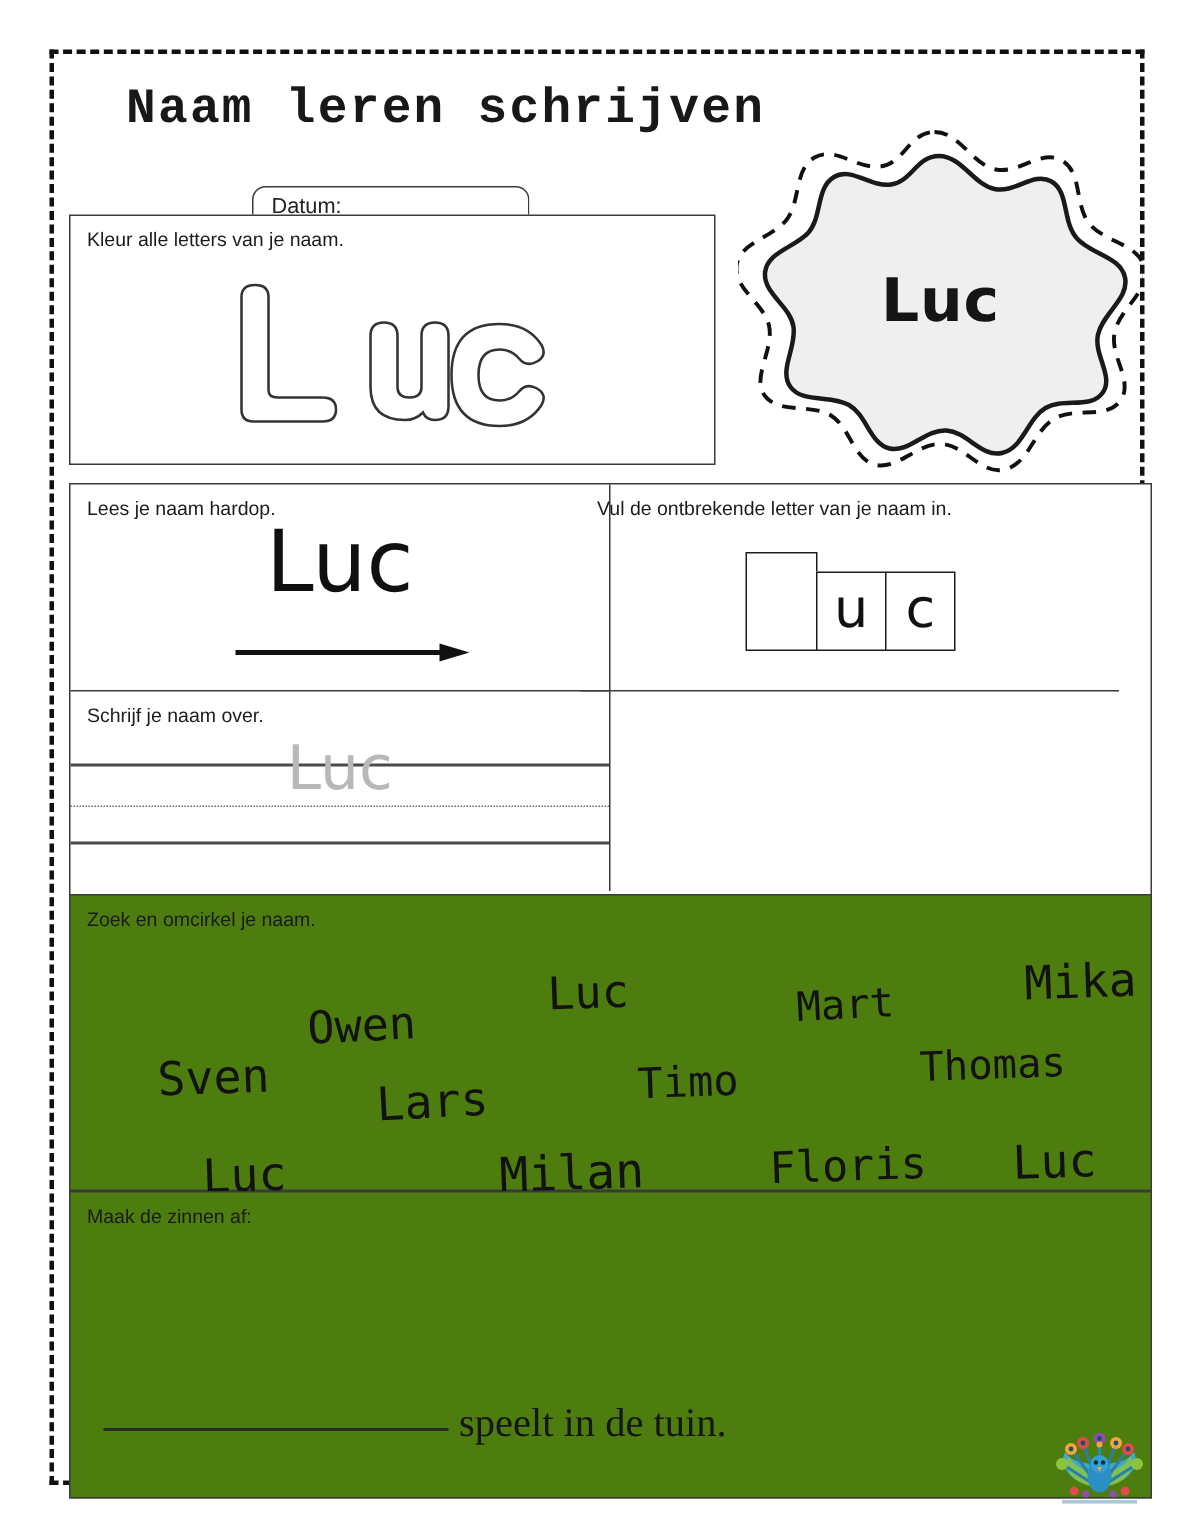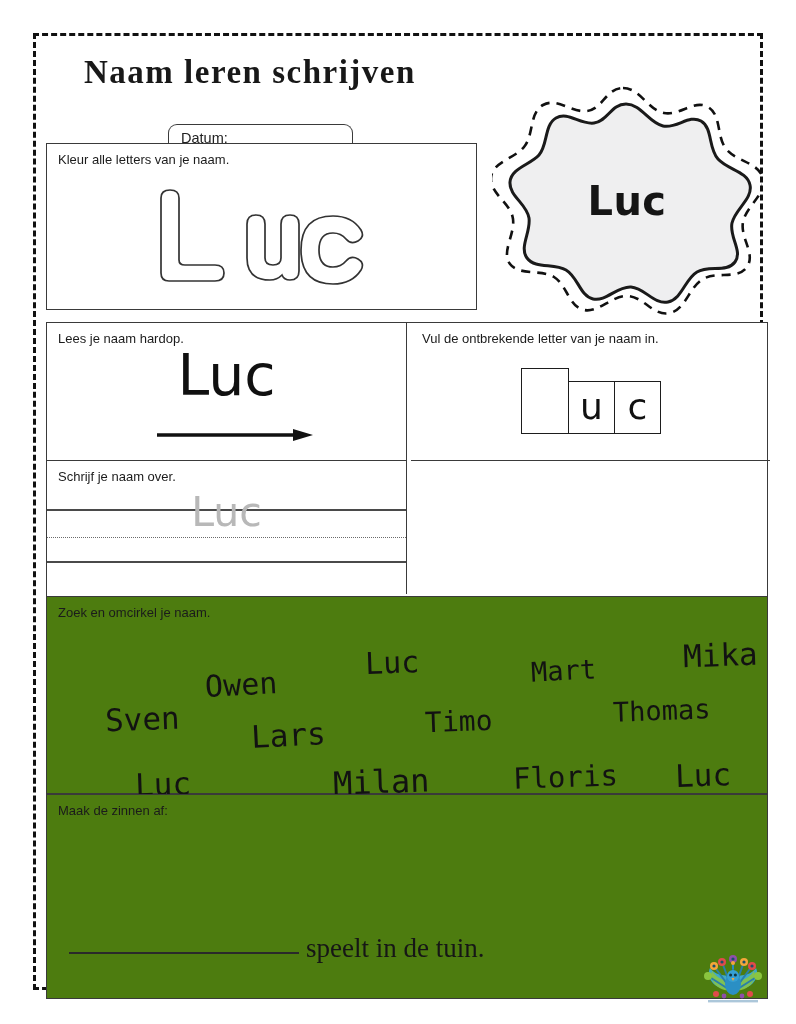--- a/index.html
+++ b/index.html
@@ -25,21 +25,21 @@
     height: 957px;
     border: 3px dashed #111111;
     box-sizing: border-box;
   }
 
   
   #title {
     position: absolute;
     left: 48px;
     top: 18px;
-    font-family: Liberation Serif, serif;
+    font-family: Liberation Mono, monospace;
     font-size: 33px;
     font-weight: bold;
     letter-spacing: 1.5px;
     color: #181818;
     white-space: nowrap;
   }
 
   
   #datum-tab {
     position: absolute;
@@ -117,21 +117,21 @@
     left: 10px;
     top: 286px;
     width: 722px;
     height: 354px;
     border: 1.8px solid #3a3a3a;
     box-sizing: border-box;
     background: #fff;
   }
   .mid-cell { position: absolute; box-sizing: border-box; }
   #cell-read  { left: 0;     top: 0;   width: 360px; height: 138px; border-right: 1.6px solid #3a3a3a; border-bottom: 1.6px solid #3a3a3a; }
-  #cell-fill  { left: 364px; top: 0;   width: 359px; height: 138px; border-bottom: 1.6px solid #3a3a3a; text-decoration: underline; }
+  #cell-fill  { left: 340px; top: 0;   width: 359px; height: 138px; border-bottom: 1.6px solid #3a3a3a; text-decoration: underline; }
   #cell-trace { left: 0;     top: 138px; width: 360px; height: 133px; border-right: 1.6px solid #3a3a3a; }
   #cell-line  { left: 360px; top: 138px; width: 359px; height: 133px; }
 
   #read-name {
     position: absolute;
     left: 0; right: 0;
     top: 24px;
     text-align: center;
     font-family: "DejaVu Sans", sans-serif;
     font-size: 57px;

